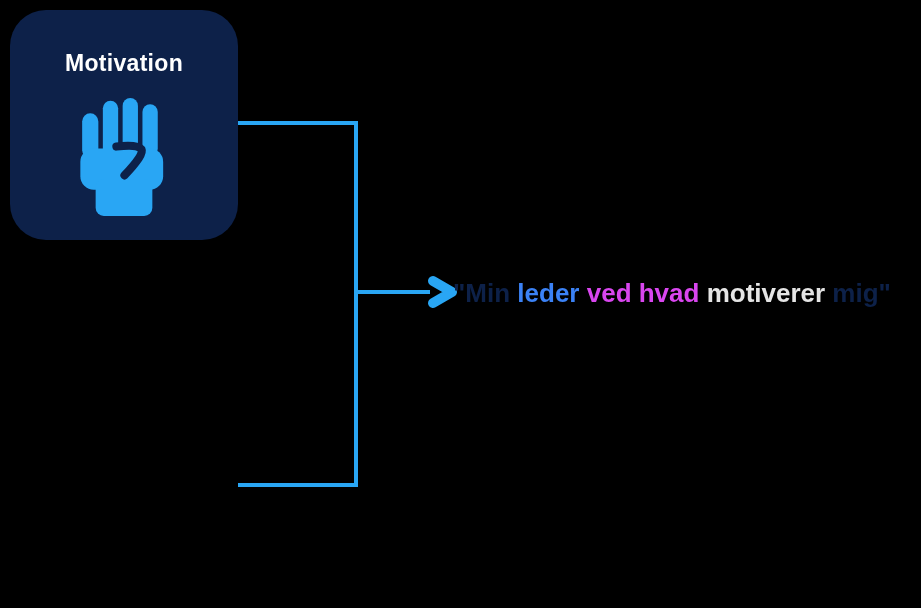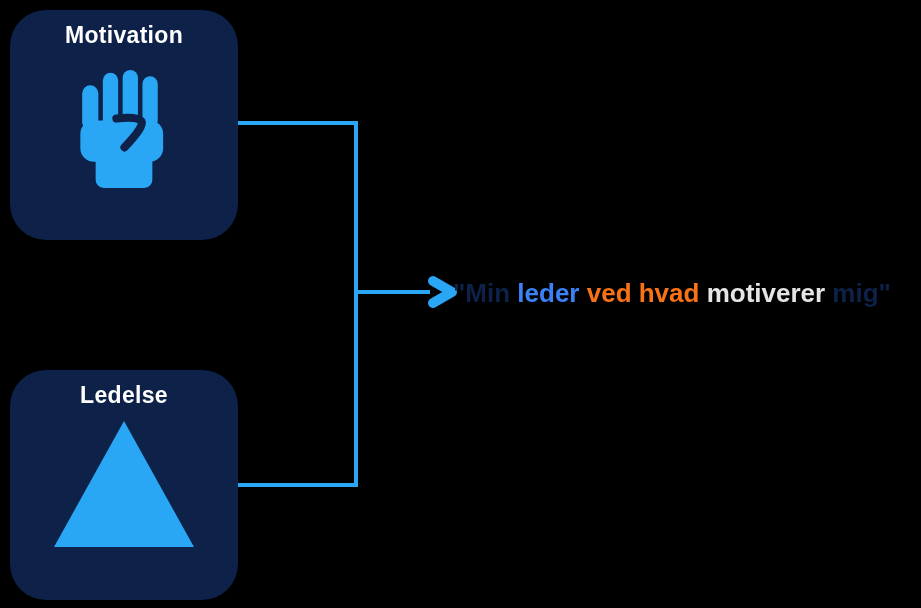--- a/index.html
+++ b/index.html
@@ -25,21 +25,21 @@
     height: 230px;
     background: var(--box);
     border-radius: 36px;
     display: flex;
     flex-direction: column;
     align-items: center;
   }
   .node-box.top { top: 10px; }
   .node-box.bottom { top: 370px; }
   .node-title {
-    margin-top: 12px;
+    margin-top: 40px;
     color: var(--label);
     font-size: 23px;
     font-weight: bold;
     letter-spacing: 0.3px;
     text-align: center;
   }
   .node-icon { margin-top: 12px; }
   .connector-svg {
     position: absolute;
     top: 0; left: 0;
@@ -100,22 +100,16 @@
       <rect class="fist-accent" x="83" y="17" width="17" height="58" rx="8.5"></rect>
 
       <rect class="fist-accent" x="14" y="66" width="92" height="46" rx="15"></rect>
 
       <rect class="fist-accent" x="31" y="100" width="63" height="41" rx="9"></rect>
 
       <path class="fist-cut" d="M54 64 Q 77 61 82 67 Q 85 73 63 96"></path>
     </svg>
   </div>
 
-  <div class="node-box bottom">
-    <div class="node-title">Ledelse</div>
-    <svg class="node-icon" width="140" height="126" viewBox="0 0 140 126" xmlns="http://www.w3.org/2000/svg">
-      <polygon class="tri" points="70,0 140,126 0,126"></polygon>
-    </svg>
-  </div>
 
-  <div class="quote"><span style="color: rgb(13, 33, 73);">"Min </span><span style="color: #3b82f6;">leder</span><span style="color: #f97316;"> ved hvad </span><span style="color: #e5e5e5;">motiverer</span><span style="color: rgb(13, 33, 73);"> mig"</span></div>
+  <div class="quote"><span style="color: rgb(13, 33, 73);">"Min </span><span style="color: #3b82f6;">leder</span><span style="color: #d946ef;"> ved hvad </span><span style="color: #e5e5e5;">motiverer</span><span style="color: rgb(13, 33, 73);"> mig"</span></div>
 
 </div>
 
 </body></html>

